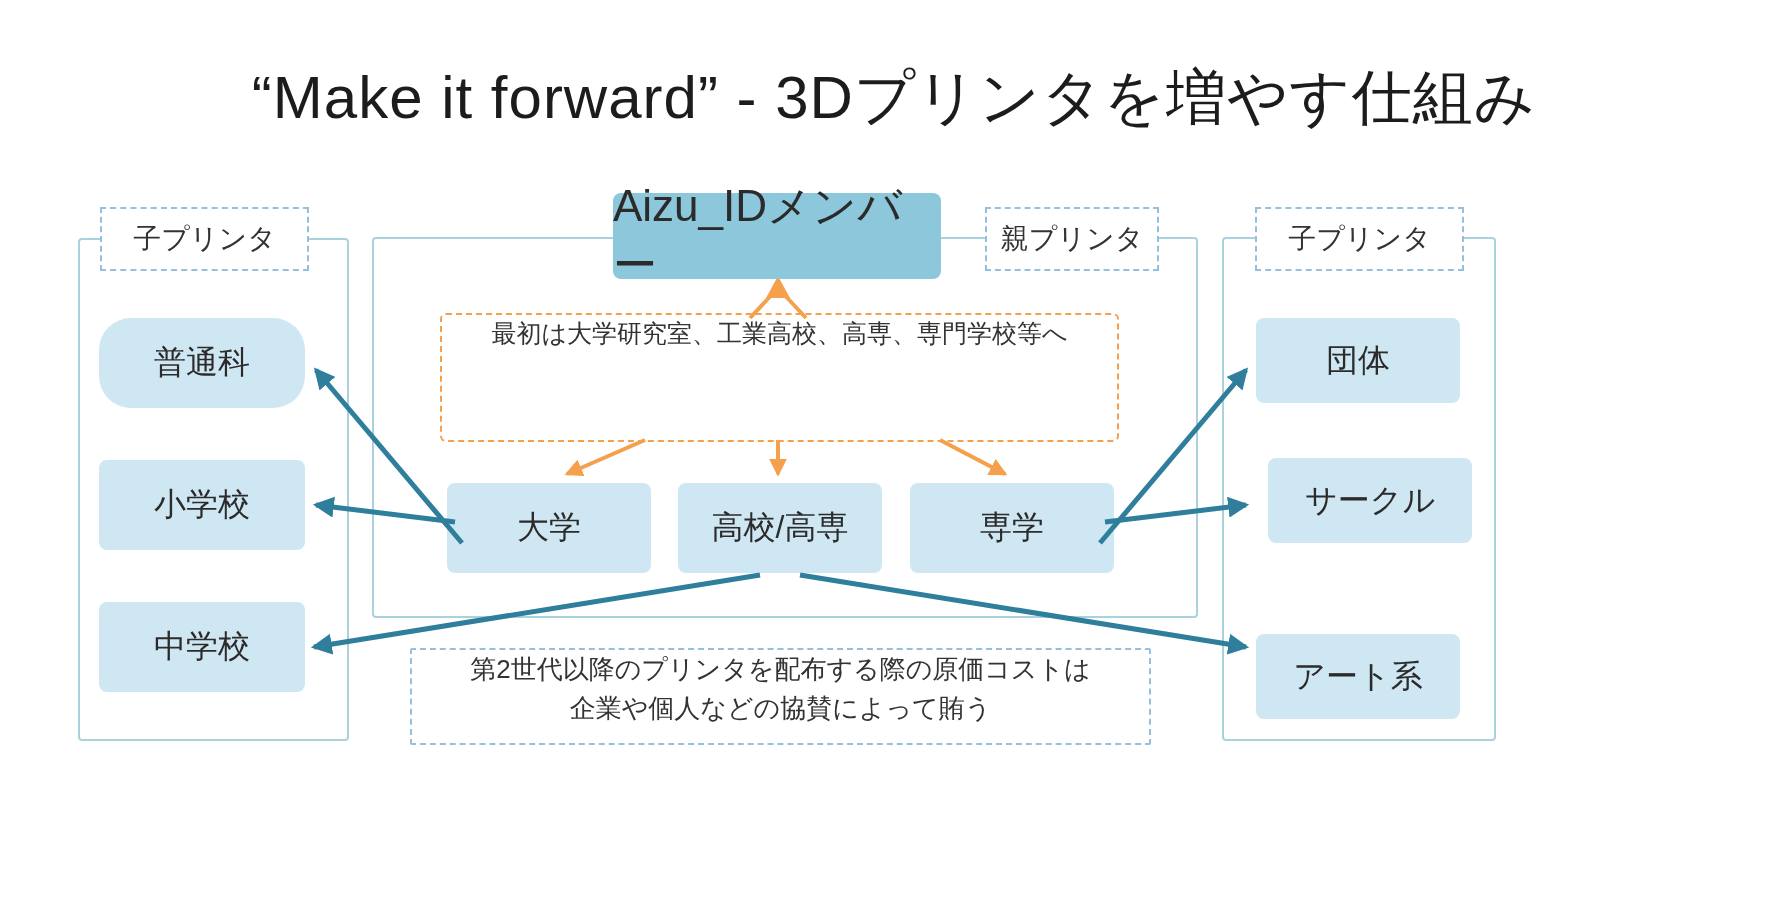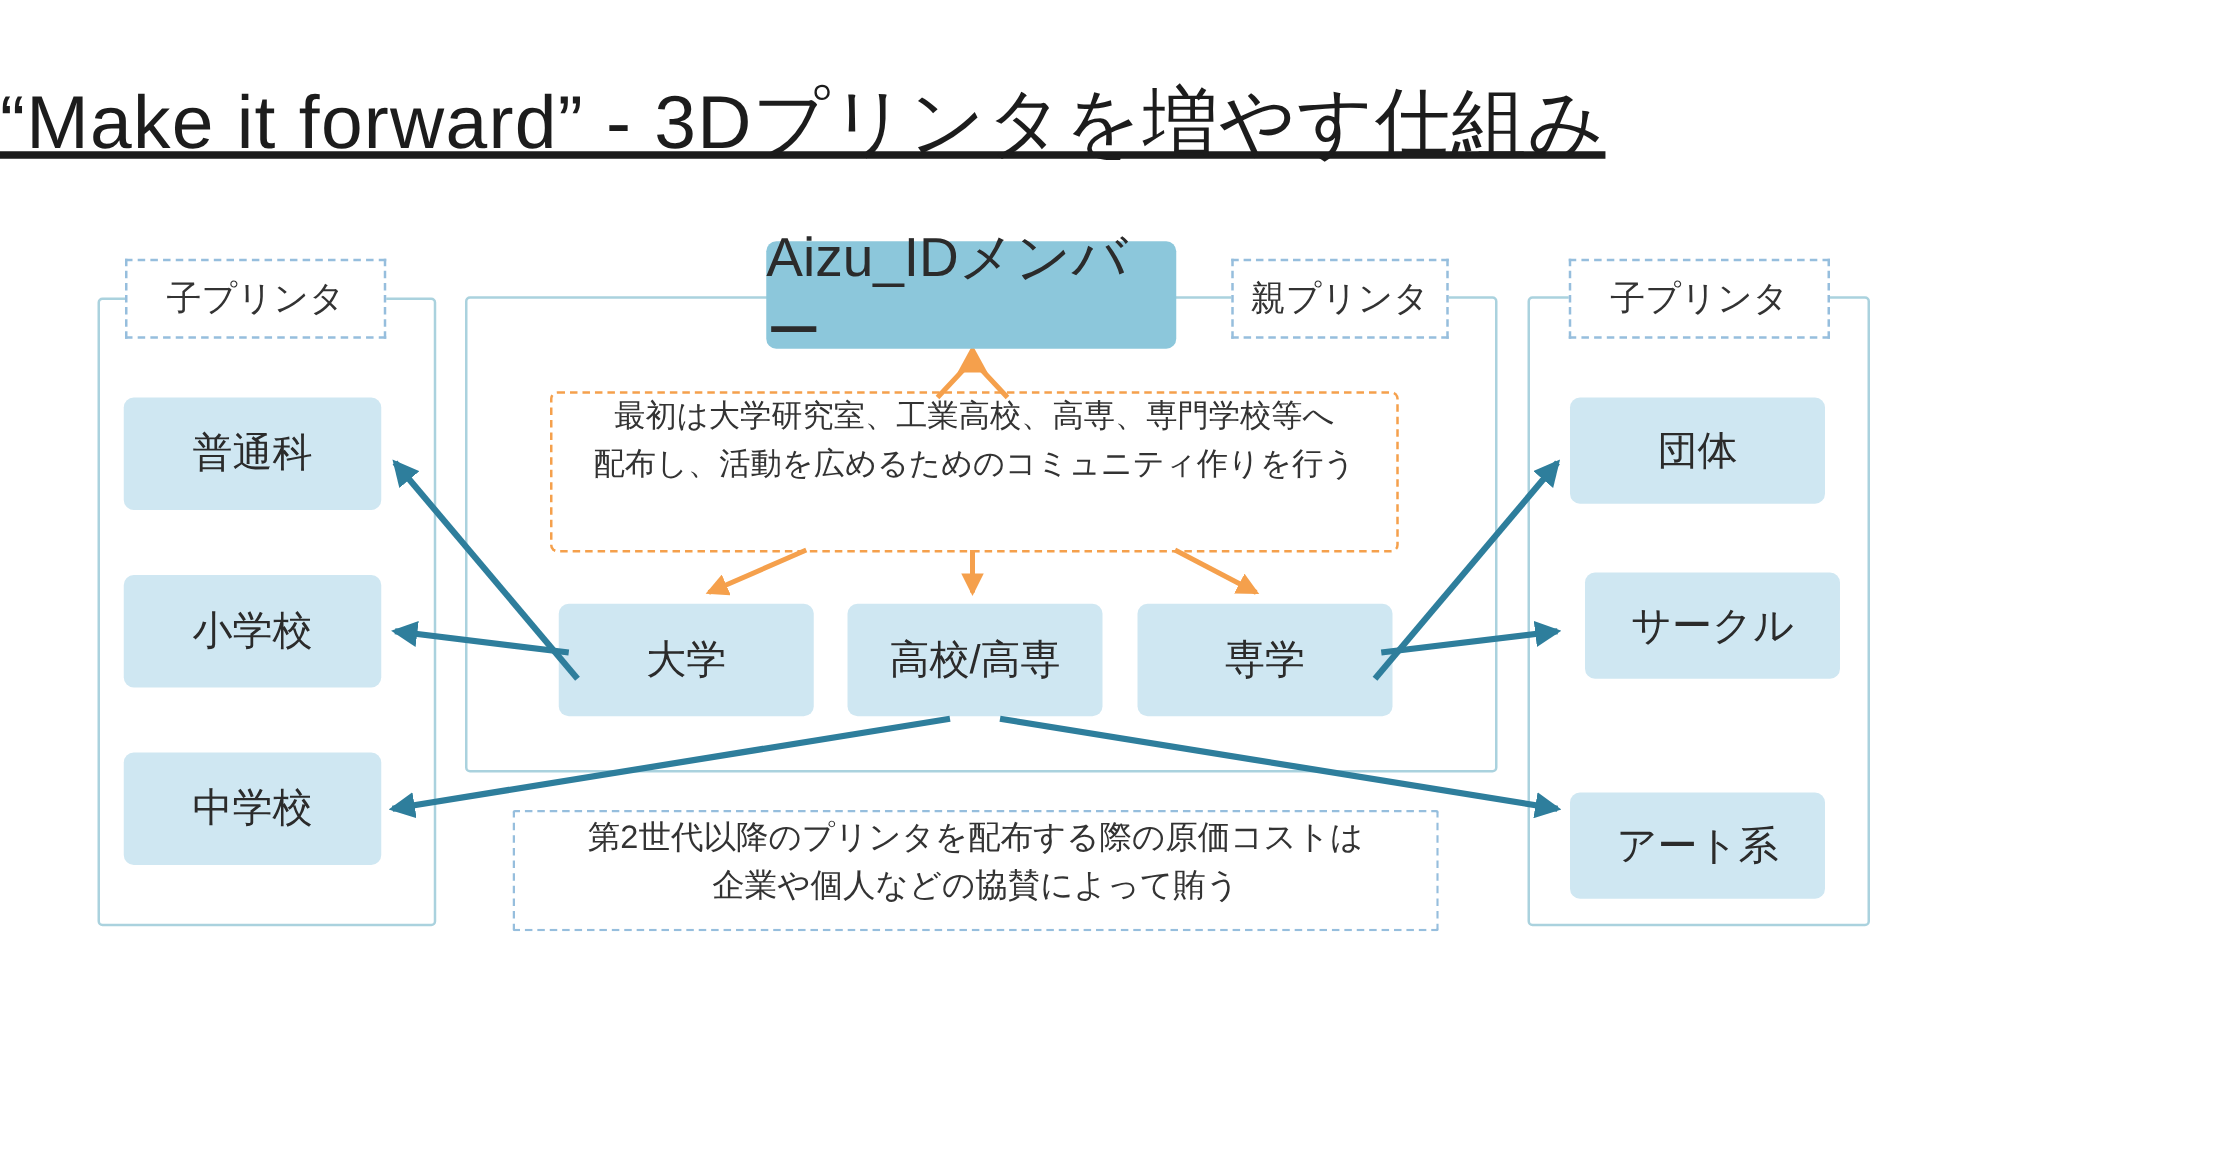--- a/index.html
+++ b/index.html
@@ -10,26 +10,26 @@
     width:1788px;
     height:922px;
     background:#ffffff;
     overflow:hidden;
   }
 
   .title {
     position:absolute;
     left:0; top:58px;
     width:100%;
+    text-align:center;
     font-size:60px;
     font-weight:400;
     letter-spacing:1px;
     color:#1c1c1c;
     z-index:2;
-    text-decoration:underline;
   }
 
   .container-box {
     position:absolute;
     background:#ffffff;
     border:2px solid var(--container-border, #aad2de);
     border-radius:4px;
     z-index:1;
   }
 
@@ -100,31 +100,30 @@
 </style>
 </head>
 <body>
 
 <div class="stage">
 
   <div class="title">“Make it forward” - 3Dプリンタを増やす仕組み</div>
 
   <div class="container-box" style="left:78px; top:238px; width:267px; height:499px;"></div>
   <div class="dashed-label" style="left:100px; top:207px; width:205px; height:60px;">子プリンタ</div>
-  <div class="node" style="left:99px; top:318px; width:206px; height:90px;">普通科</div>
+  <div class="node" style="left:99px; top:318px; width:206px; height:90px;border-radius:32px;">普通科</div>
   <div class="node" style="left:99px; top:460px; width:206px; height:90px;">小学校</div>
   <div class="node" style="left:99px; top:602px; width:206px; height:90px;">中学校</div>
 
   <div class="container-box" style="left:372px; top:237px; width:822px; height:377px;"></div>
   <div class="node root" style="left:613px; top:193px; width:328px; height:86px;">Aizu_IDメンバー</div>
   <div class="dashed-label" style="left:985px; top:207px; width:170px; height:60px;">親プリンタ</div>
 
   <div class="note-box" style="left:440px; top:313px; width:675px; height:125px;">
     <span>最初は大学研究室、工業高校、高専、専門学校等へ</span>
-    <span>配布し、活動を広めるためのコミュニティ作りを行う</span>
   </div>
 
   <div class="node" style="left:447px; top:483px; width:204px; height:90px;">大学</div>
   <div class="node" style="left:678px; top:483px; width:204px; height:90px;">高校/高専</div>
   <div class="node" style="left:910px; top:483px; width:204px; height:90px;">専学</div>
 
   <div class="container-box" style="left:1222px; top:237px; width:270px; height:500px;"></div>
   <div class="dashed-label" style="left:1255px; top:207px; width:205px; height:60px;">子プリンタ</div>
   <div class="node" style="left:1256px; top:318px; width:204px; height:85px;">団体</div>
   <div class="node" style="left:1268px; top:458px; width:204px; height:85px;">サークル</div>

